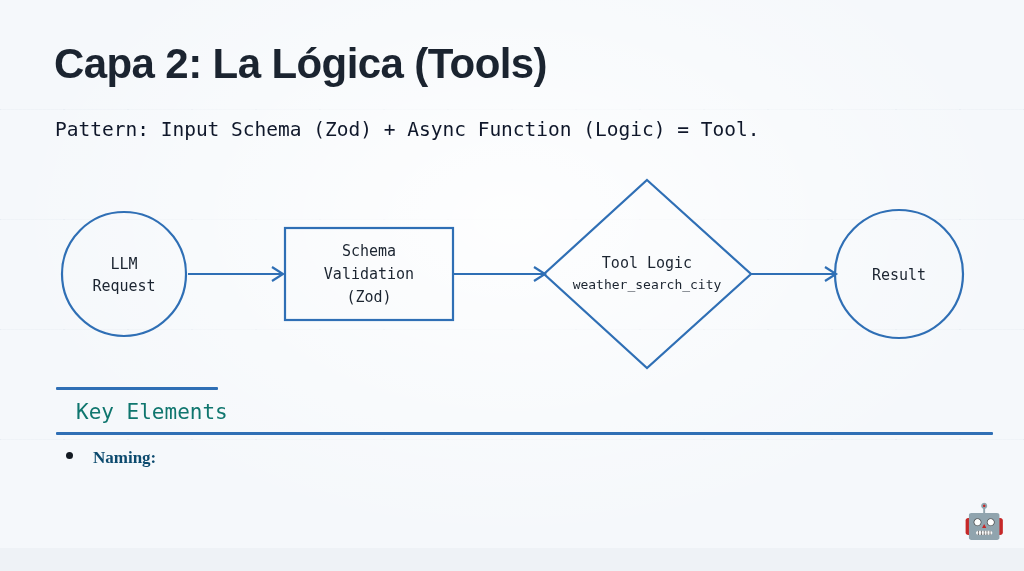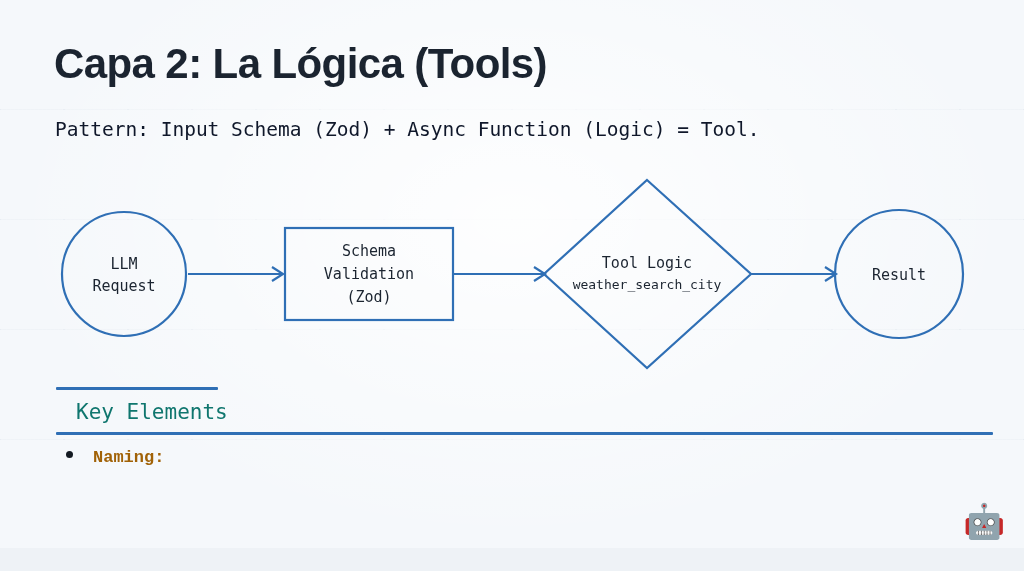--- a/index.html
+++ b/index.html
@@ -105,23 +105,23 @@
   .bullets {
     position: absolute;
     left: 66px;
     top: 448px;
     width: 940px;
   }
   .bullet-row {
     display: flex;
     align-items: baseline;
     height: 30px;
-    font-family: Liberation Mono, monospace;
+    font-family: Liberation Serif, serif;
     font-size: 17px;
-    color: #a16207;
+    color: #0c4a6e;
     white-space: nowrap;
   }
   .bullet-dot {
     display: inline-block;
     width: 7px;
     height: 7px;
     border-radius: 50%;
     background: #131a22;
     margin-right: 20px;
     position: relative;

